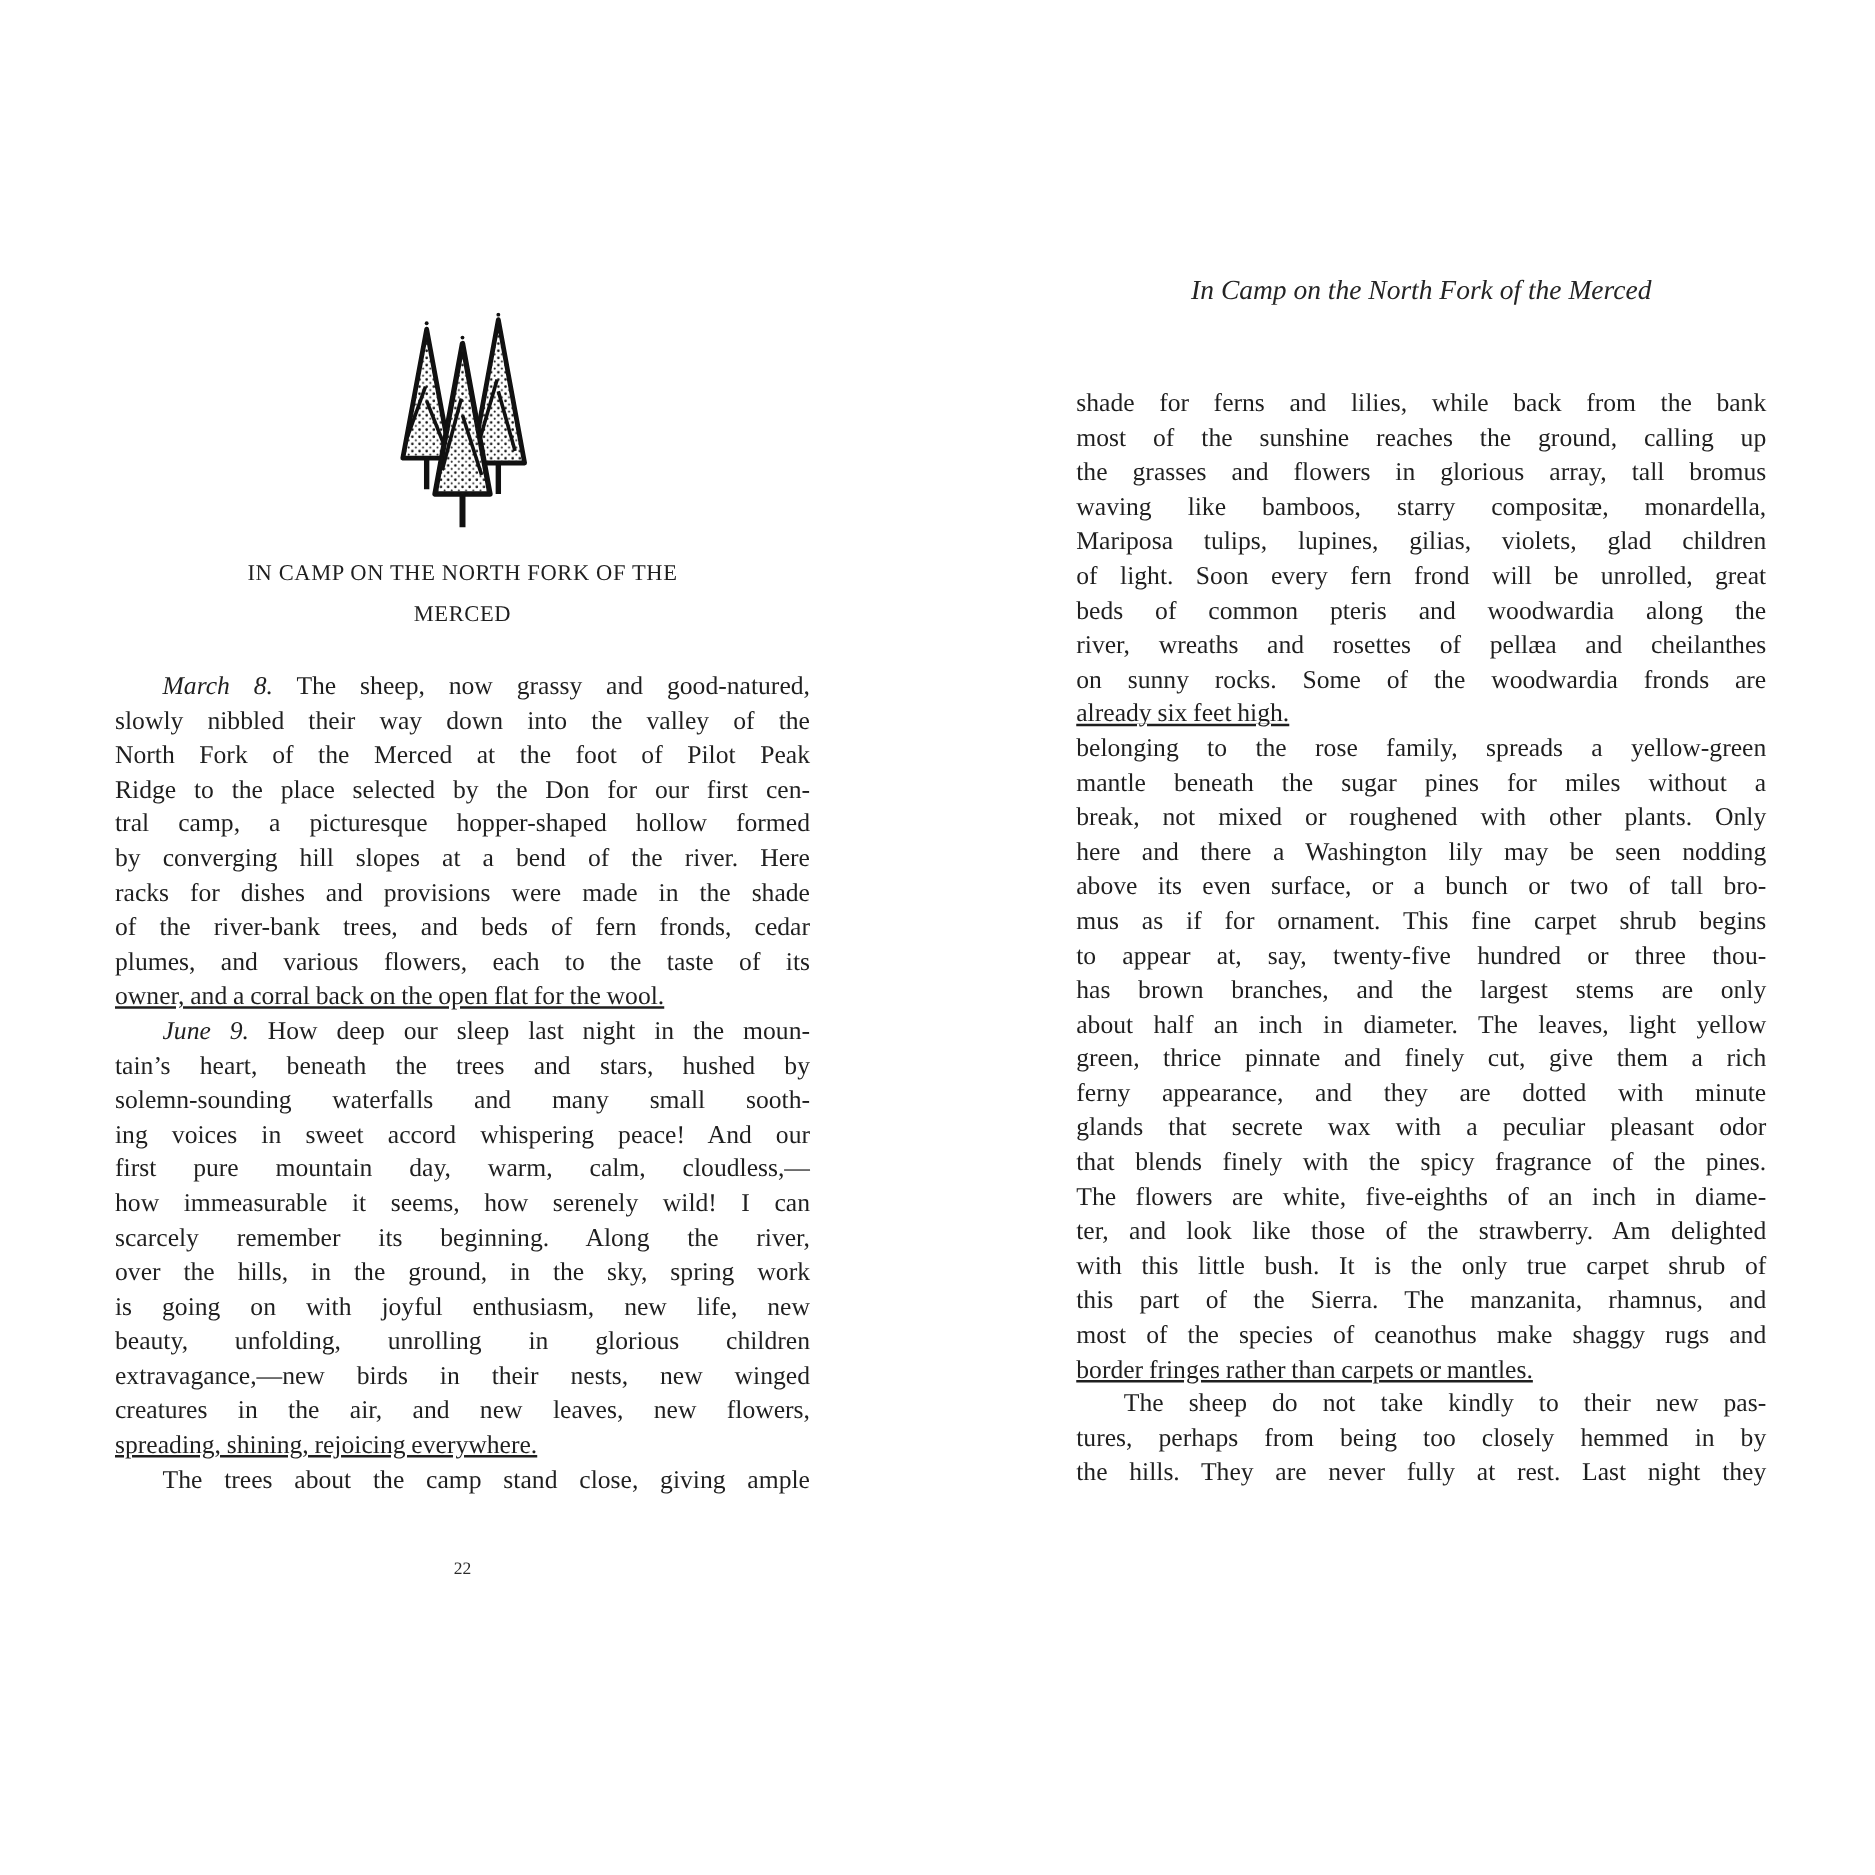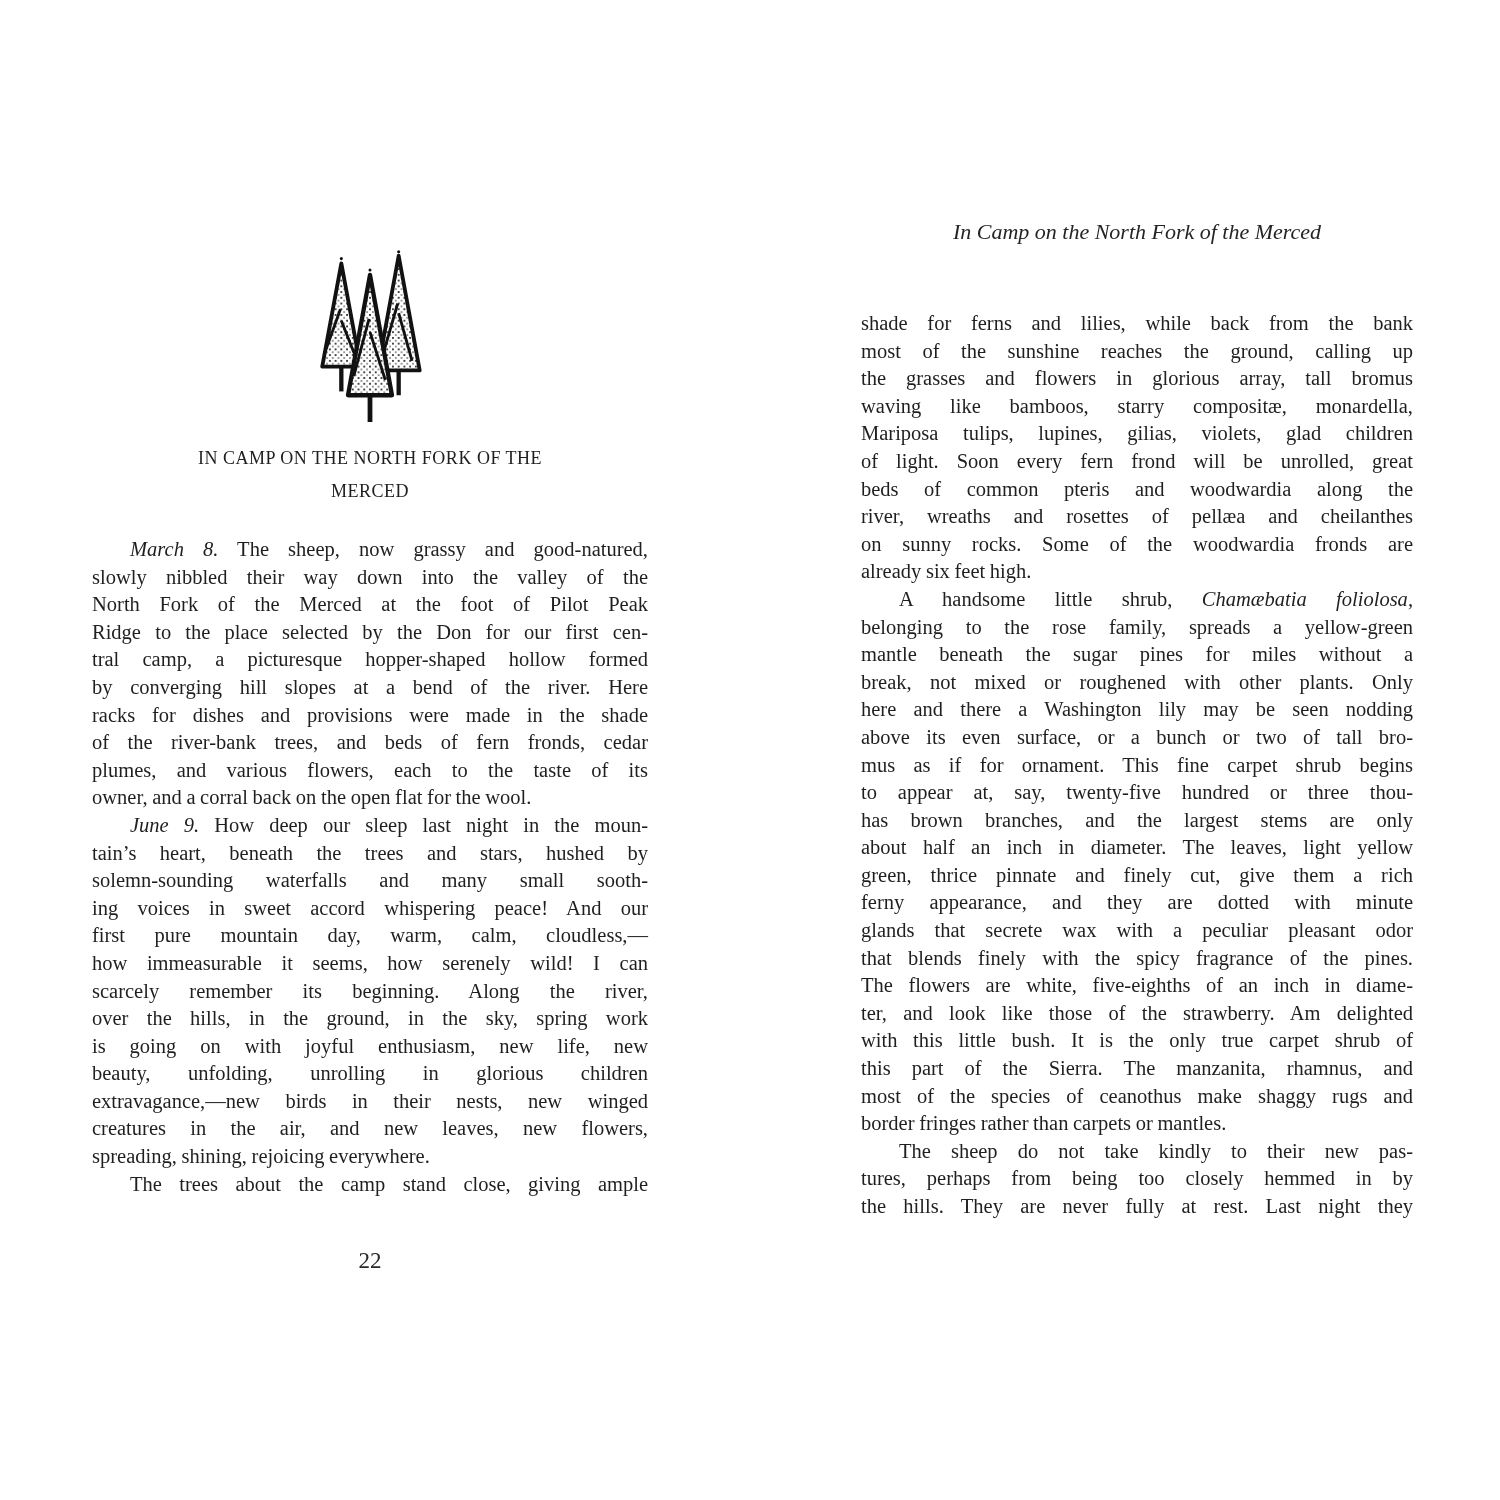--- a/index.html
+++ b/index.html
@@ -64,30 +64,31 @@
   .para.gap { }
   .line {
     text-align: justify;
     text-align-last: justify;
     word-spacing: -0.5px;
     white-space: normal;
   }
   .line.lastline {
     text-align: right;
     text-align-last: left;
+    text-decoration: underline;
   }
   .line.indent { text-indent: 38px; }
   .it { font-style: italic; }
   
   .page-number {
     position: absolute;
     top: 1248px;
     width: 556px;
     text-align: center;
-    font-size: 23px;
+    font-size: 14px;
     color: #2a2a2a;
   }
   #pagenum-left { left: 92px; }
   #pagenum-right { left: 861px; }
 </style>
 </head>
 <body>
 
 <div id="spread">
 
@@ -168,21 +169,20 @@
           <div class="line"><span>the grasses and flowers in glorious array, tall bromus</span></div>
           <div class="line"><span>waving like bamboos, starry compositæ, monardella,</span></div>
           <div class="line"><span>Mariposa tulips, lupines, gilias, violets, glad children</span></div>
           <div class="line"><span>of light. Soon every fern frond will be unrolled, great</span></div>
           <div class="line"><span>beds of common pteris and woodwardia along the</span></div>
           <div class="line"><span>river, wreaths and rosettes of pellæa and cheilanthes</span></div>
           <div class="line"><span>on sunny rocks. Some of the woodwardia fronds are</span></div>
           <div class="line lastline"><span>already six feet high.</span></div>
         </div>
         <div class="para">
-          <div class="line indent"><span>A handsome little shrub, </span><span class="it">Chamæbatia foliolosa</span><span>,</span></div>
           <div class="line"><span>belonging to the rose family, spreads a yellow-green</span></div>
           <div class="line"><span>mantle beneath the sugar pines for miles without a</span></div>
           <div class="line"><span>break, not mixed or roughened with other plants. Only</span></div>
           <div class="line"><span>here and there a Washington lily may be seen nodding</span></div>
           <div class="line"><span>above its even surface, or a bunch or two of tall bro-</span></div>
           <div class="line"><span>mus as if for ornament. This fine carpet shrub begins</span></div>
           <div class="line"><span>to appear at, say, twenty-five hundred or three thou-</span></div>
           <div class="line"><span>has brown branches, and the largest stems are only</span></div>
           <div class="line"><span>about half an inch in diameter. The leaves, light yellow</span></div>
           <div class="line"><span>green, thrice pinnate and finely cut, give them a rich</span></div>

